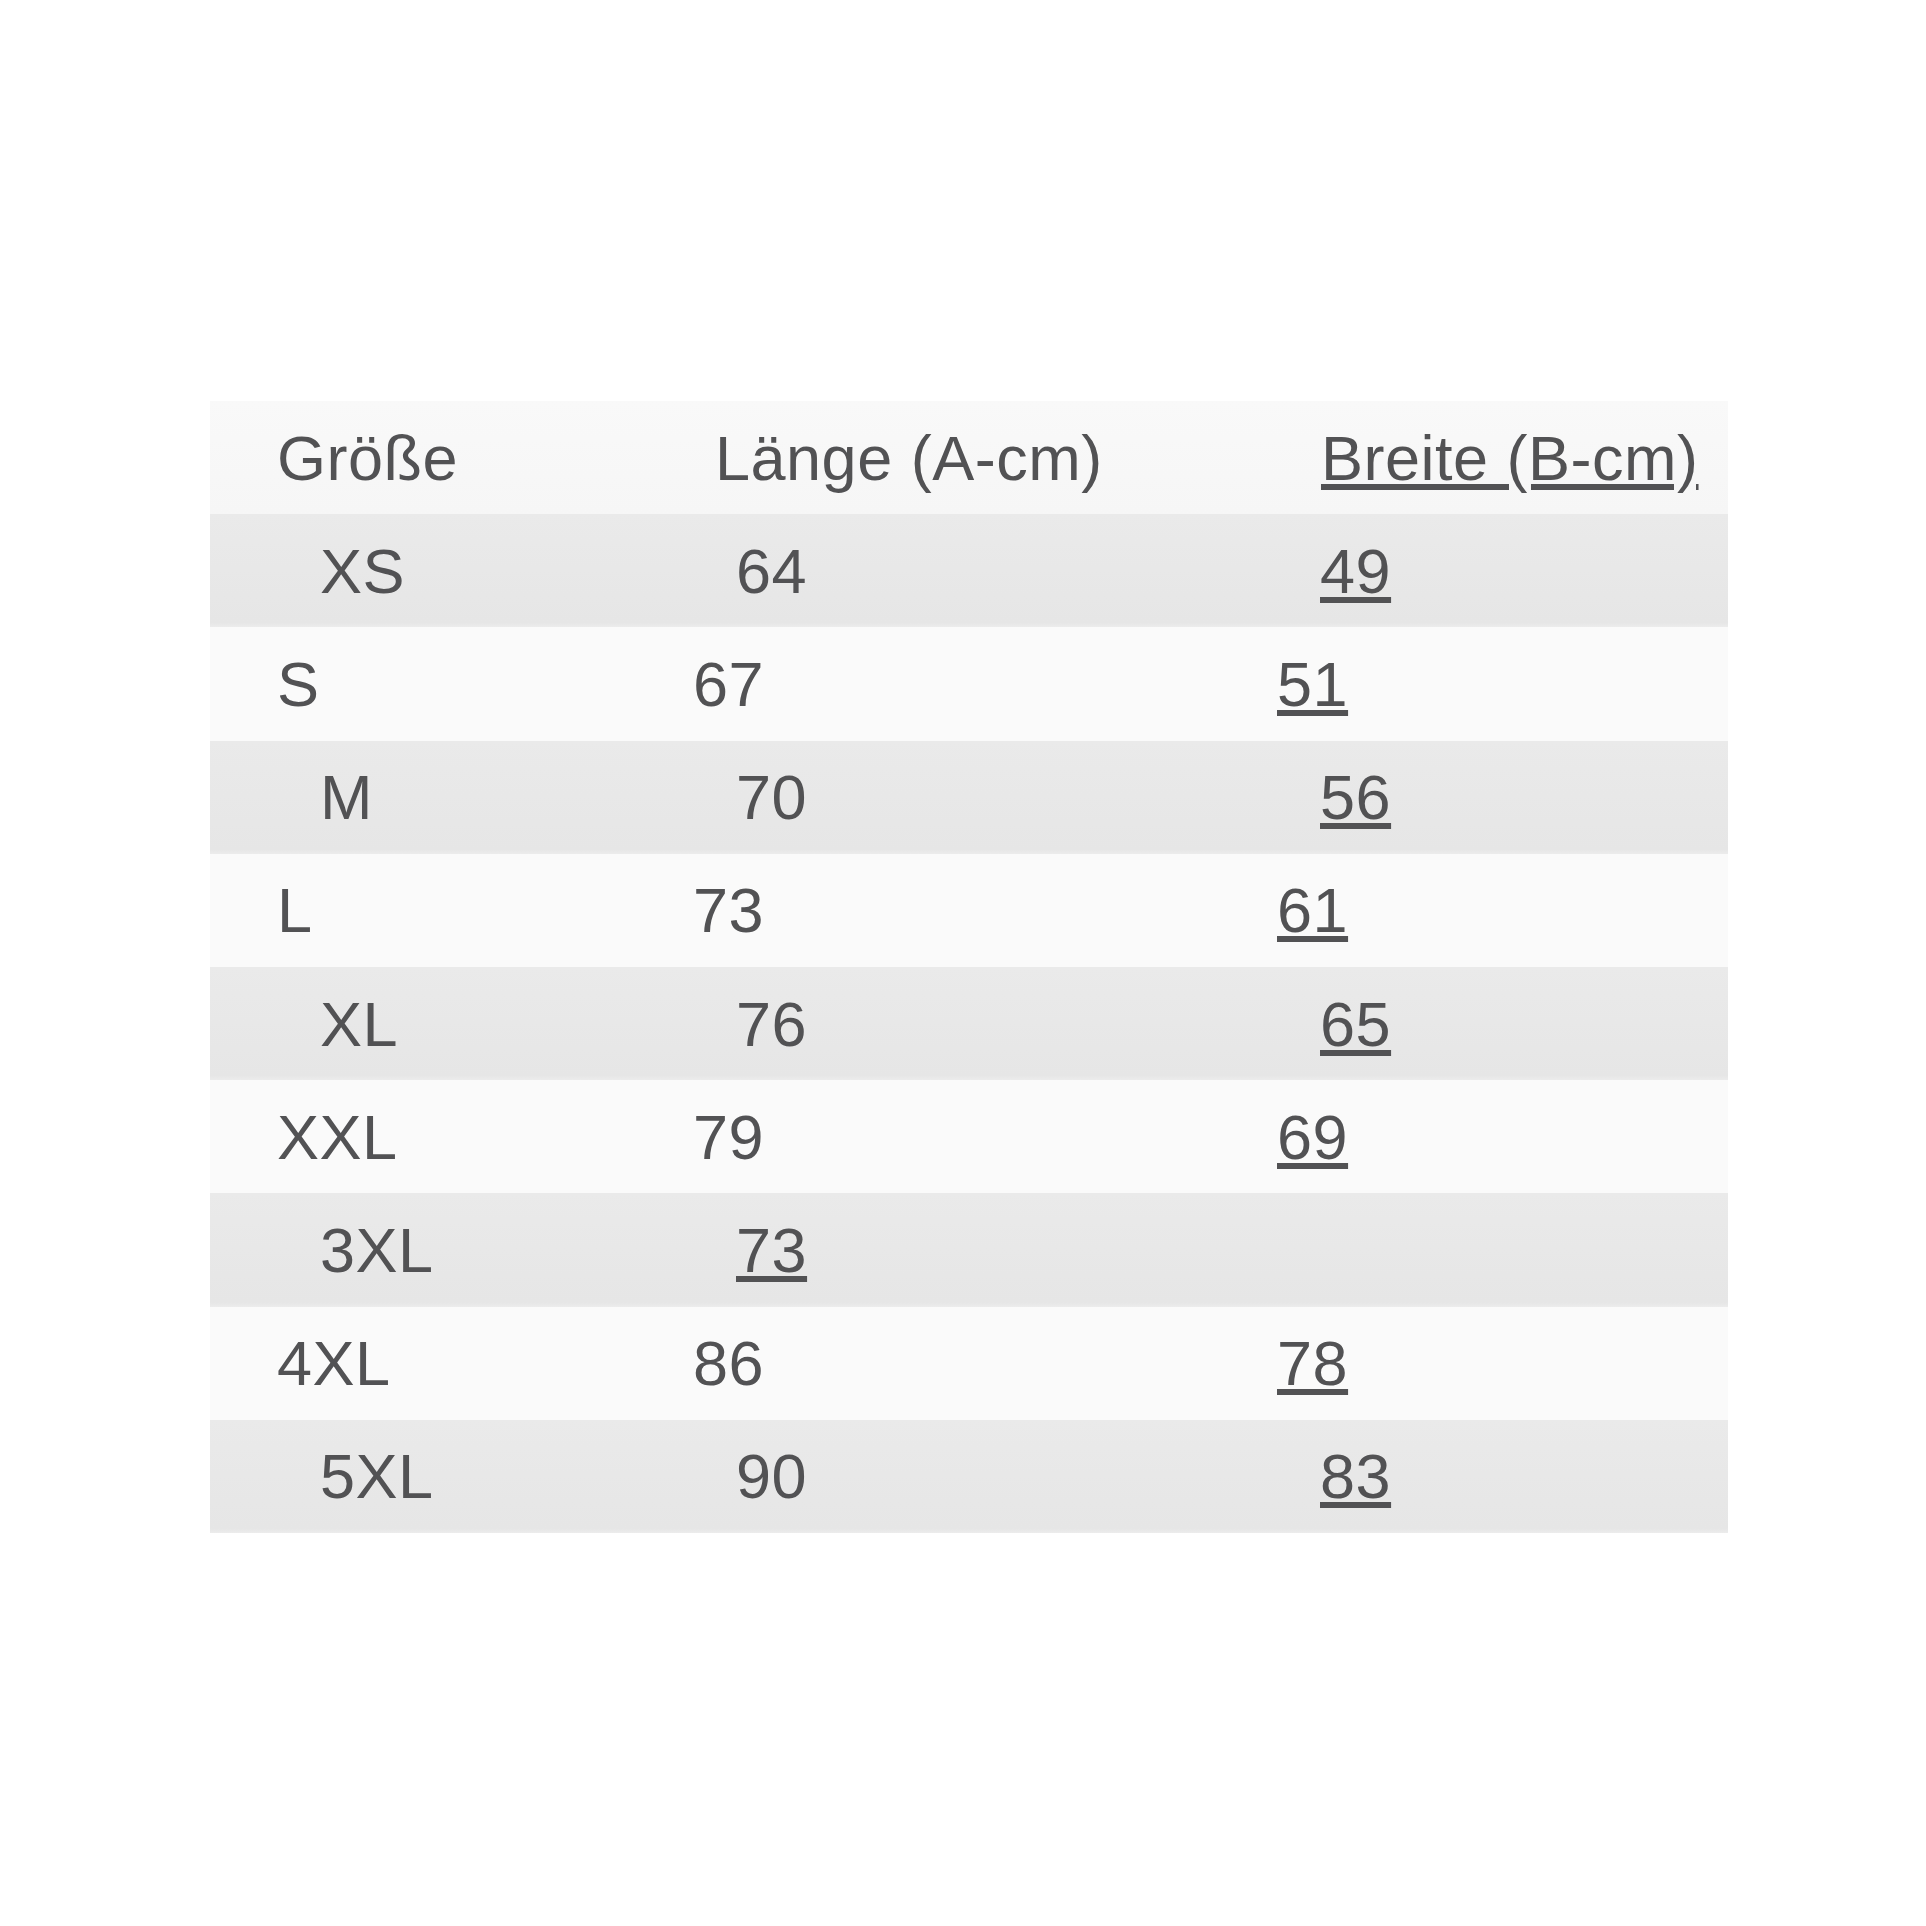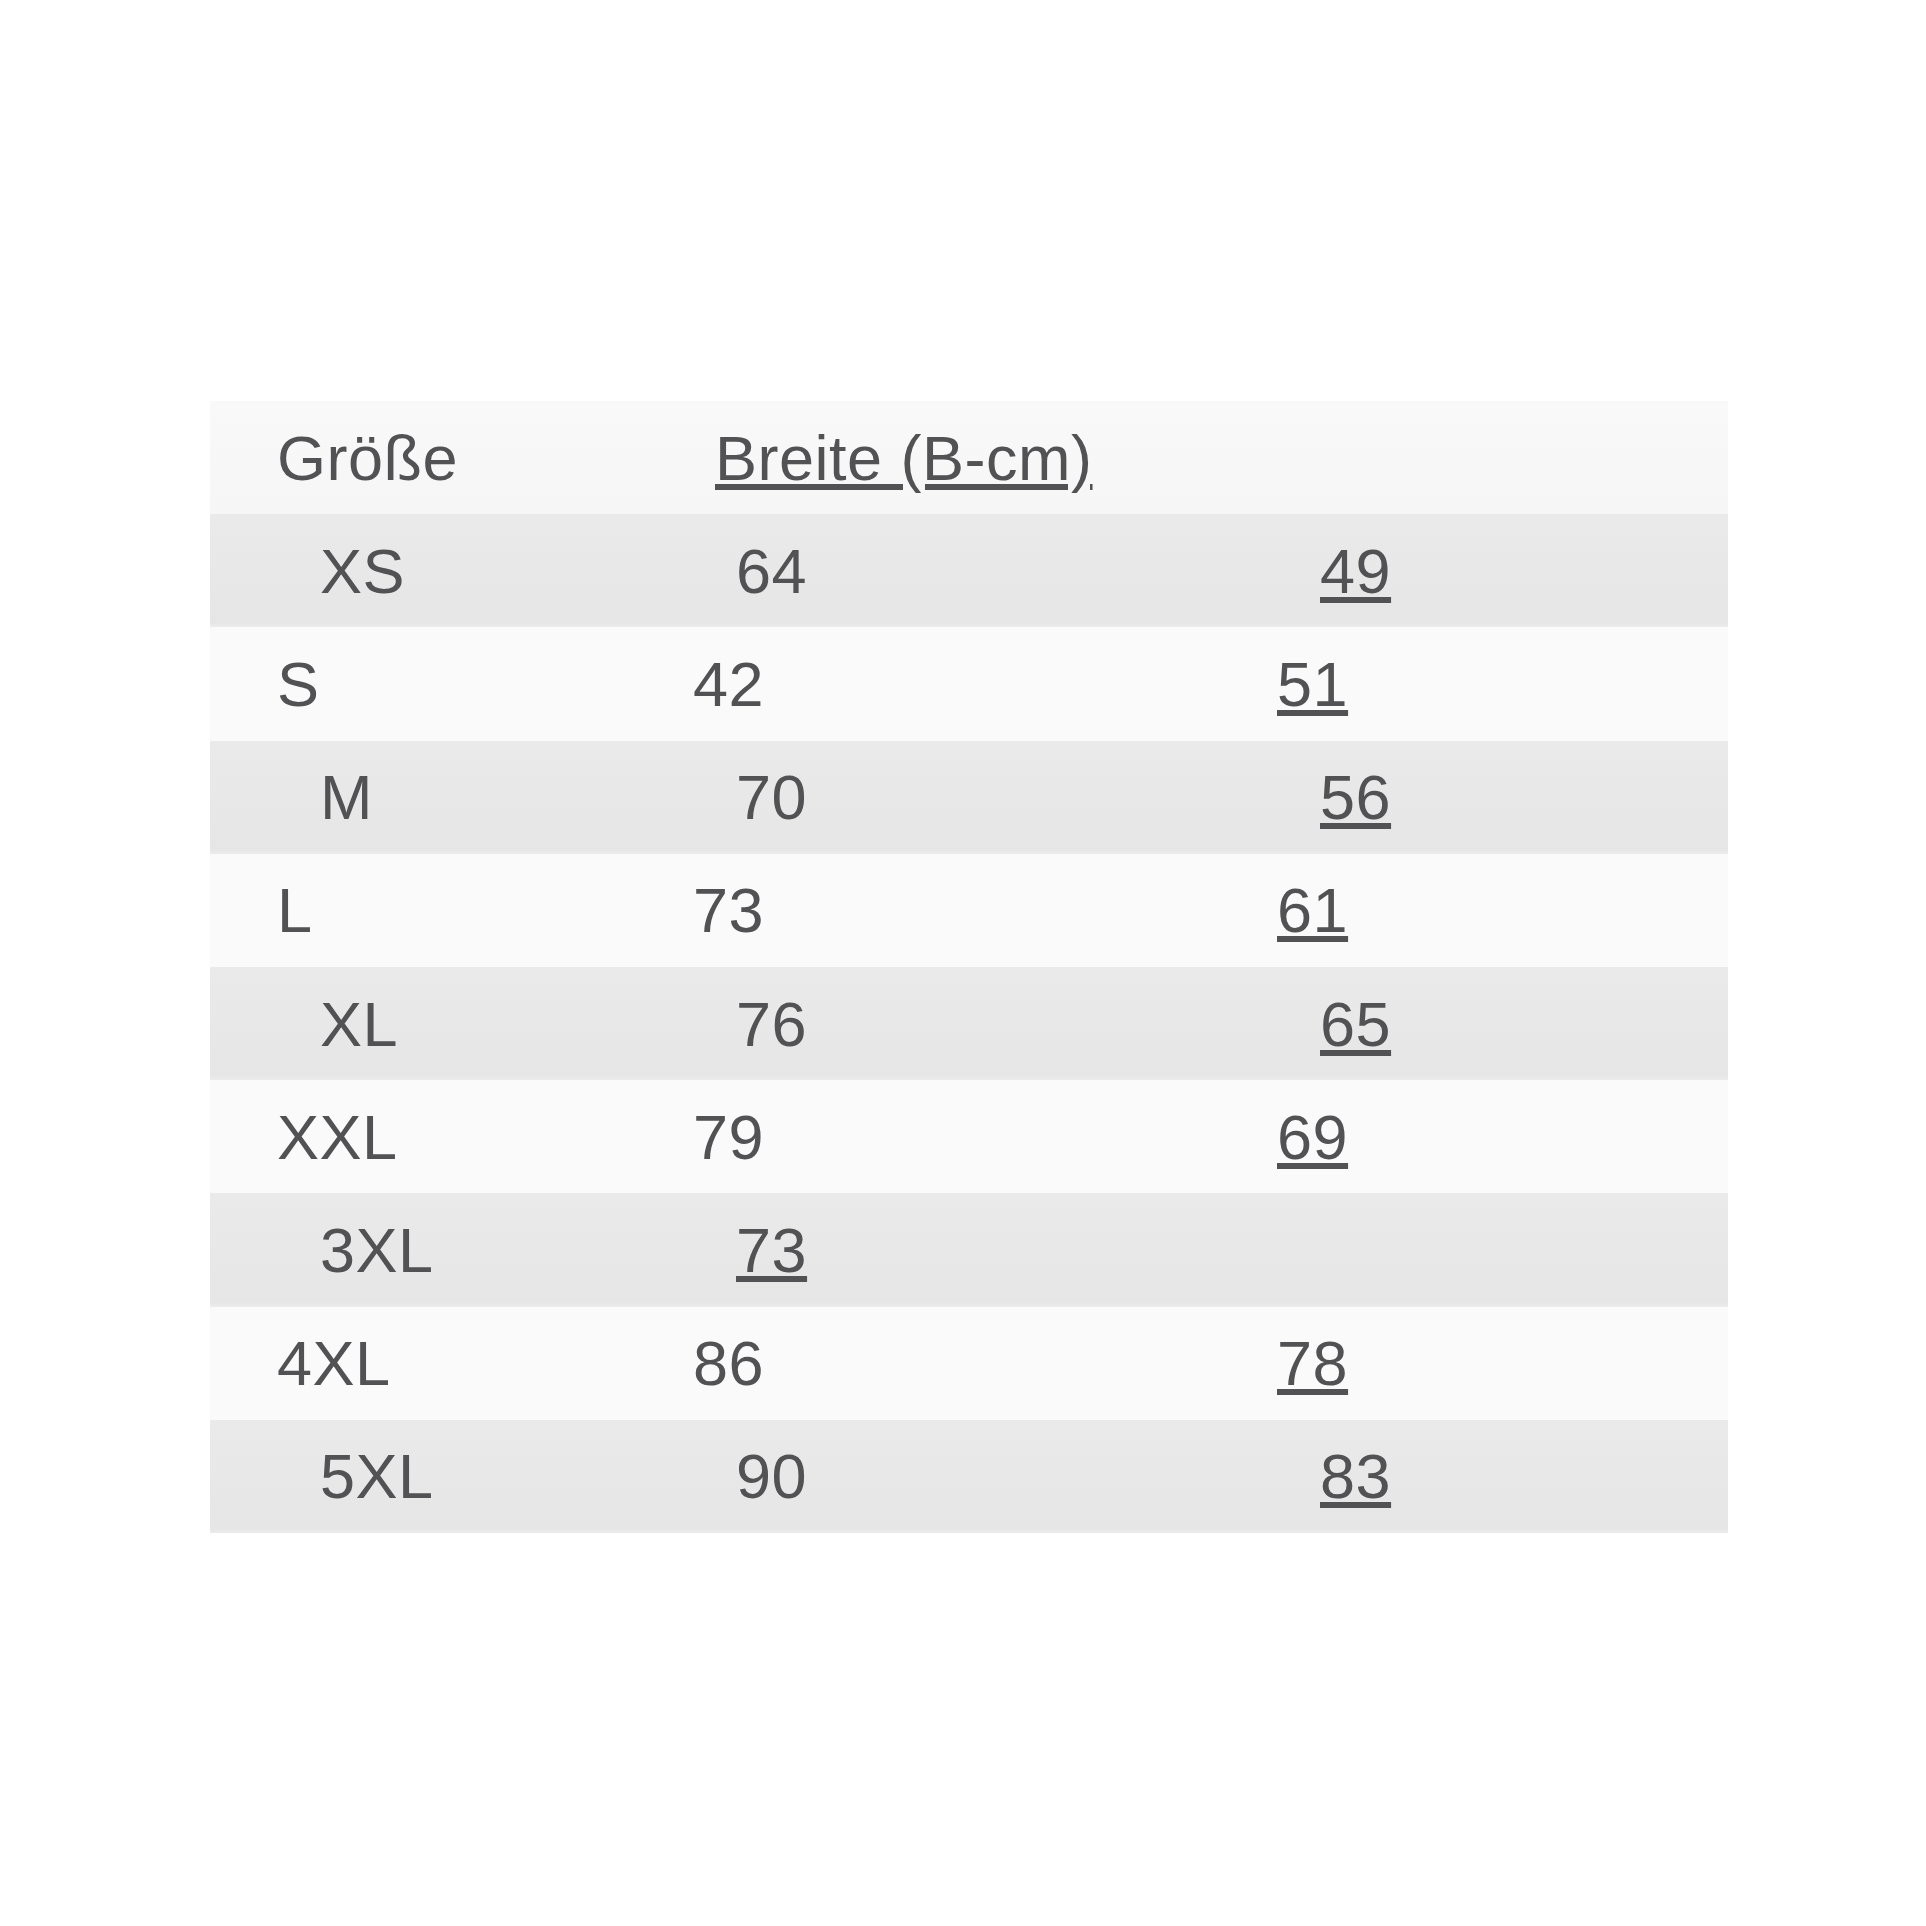--- a/index.html
+++ b/index.html
@@ -54,32 +54,33 @@
   .cell.c2 { width: 584px; }
   .cell.c3 { flex: 1; text-decoration: underline; }
 </style>
 </head>
 <body>
 
 <div class="size-table">
 
   <div class="row header">
     <div class="cell c1">Größe</div>
+    <div class="cell c2">Länge (A-cm)</div>
     <div class="cell c3">Breite (B-cm)</div>
   </div>
 
   <div class="row stripe-gray">
     <div class="cell c1">XS</div>
     <div class="cell c2">64</div>
     <div class="cell c3">49</div>
   </div>
 
   <div class="row stripe-light">
     <div class="cell c1">S</div>
-    <div class="cell c2">42</div>
+    <div class="cell c2">67</div>
     <div class="cell c3">51</div>
   </div>
 
   <div class="row stripe-gray">
     <div class="cell c1">M</div>
     <div class="cell c2">70</div>
     <div class="cell c3">56</div>
   </div>
 
   <div class="row stripe-light">

